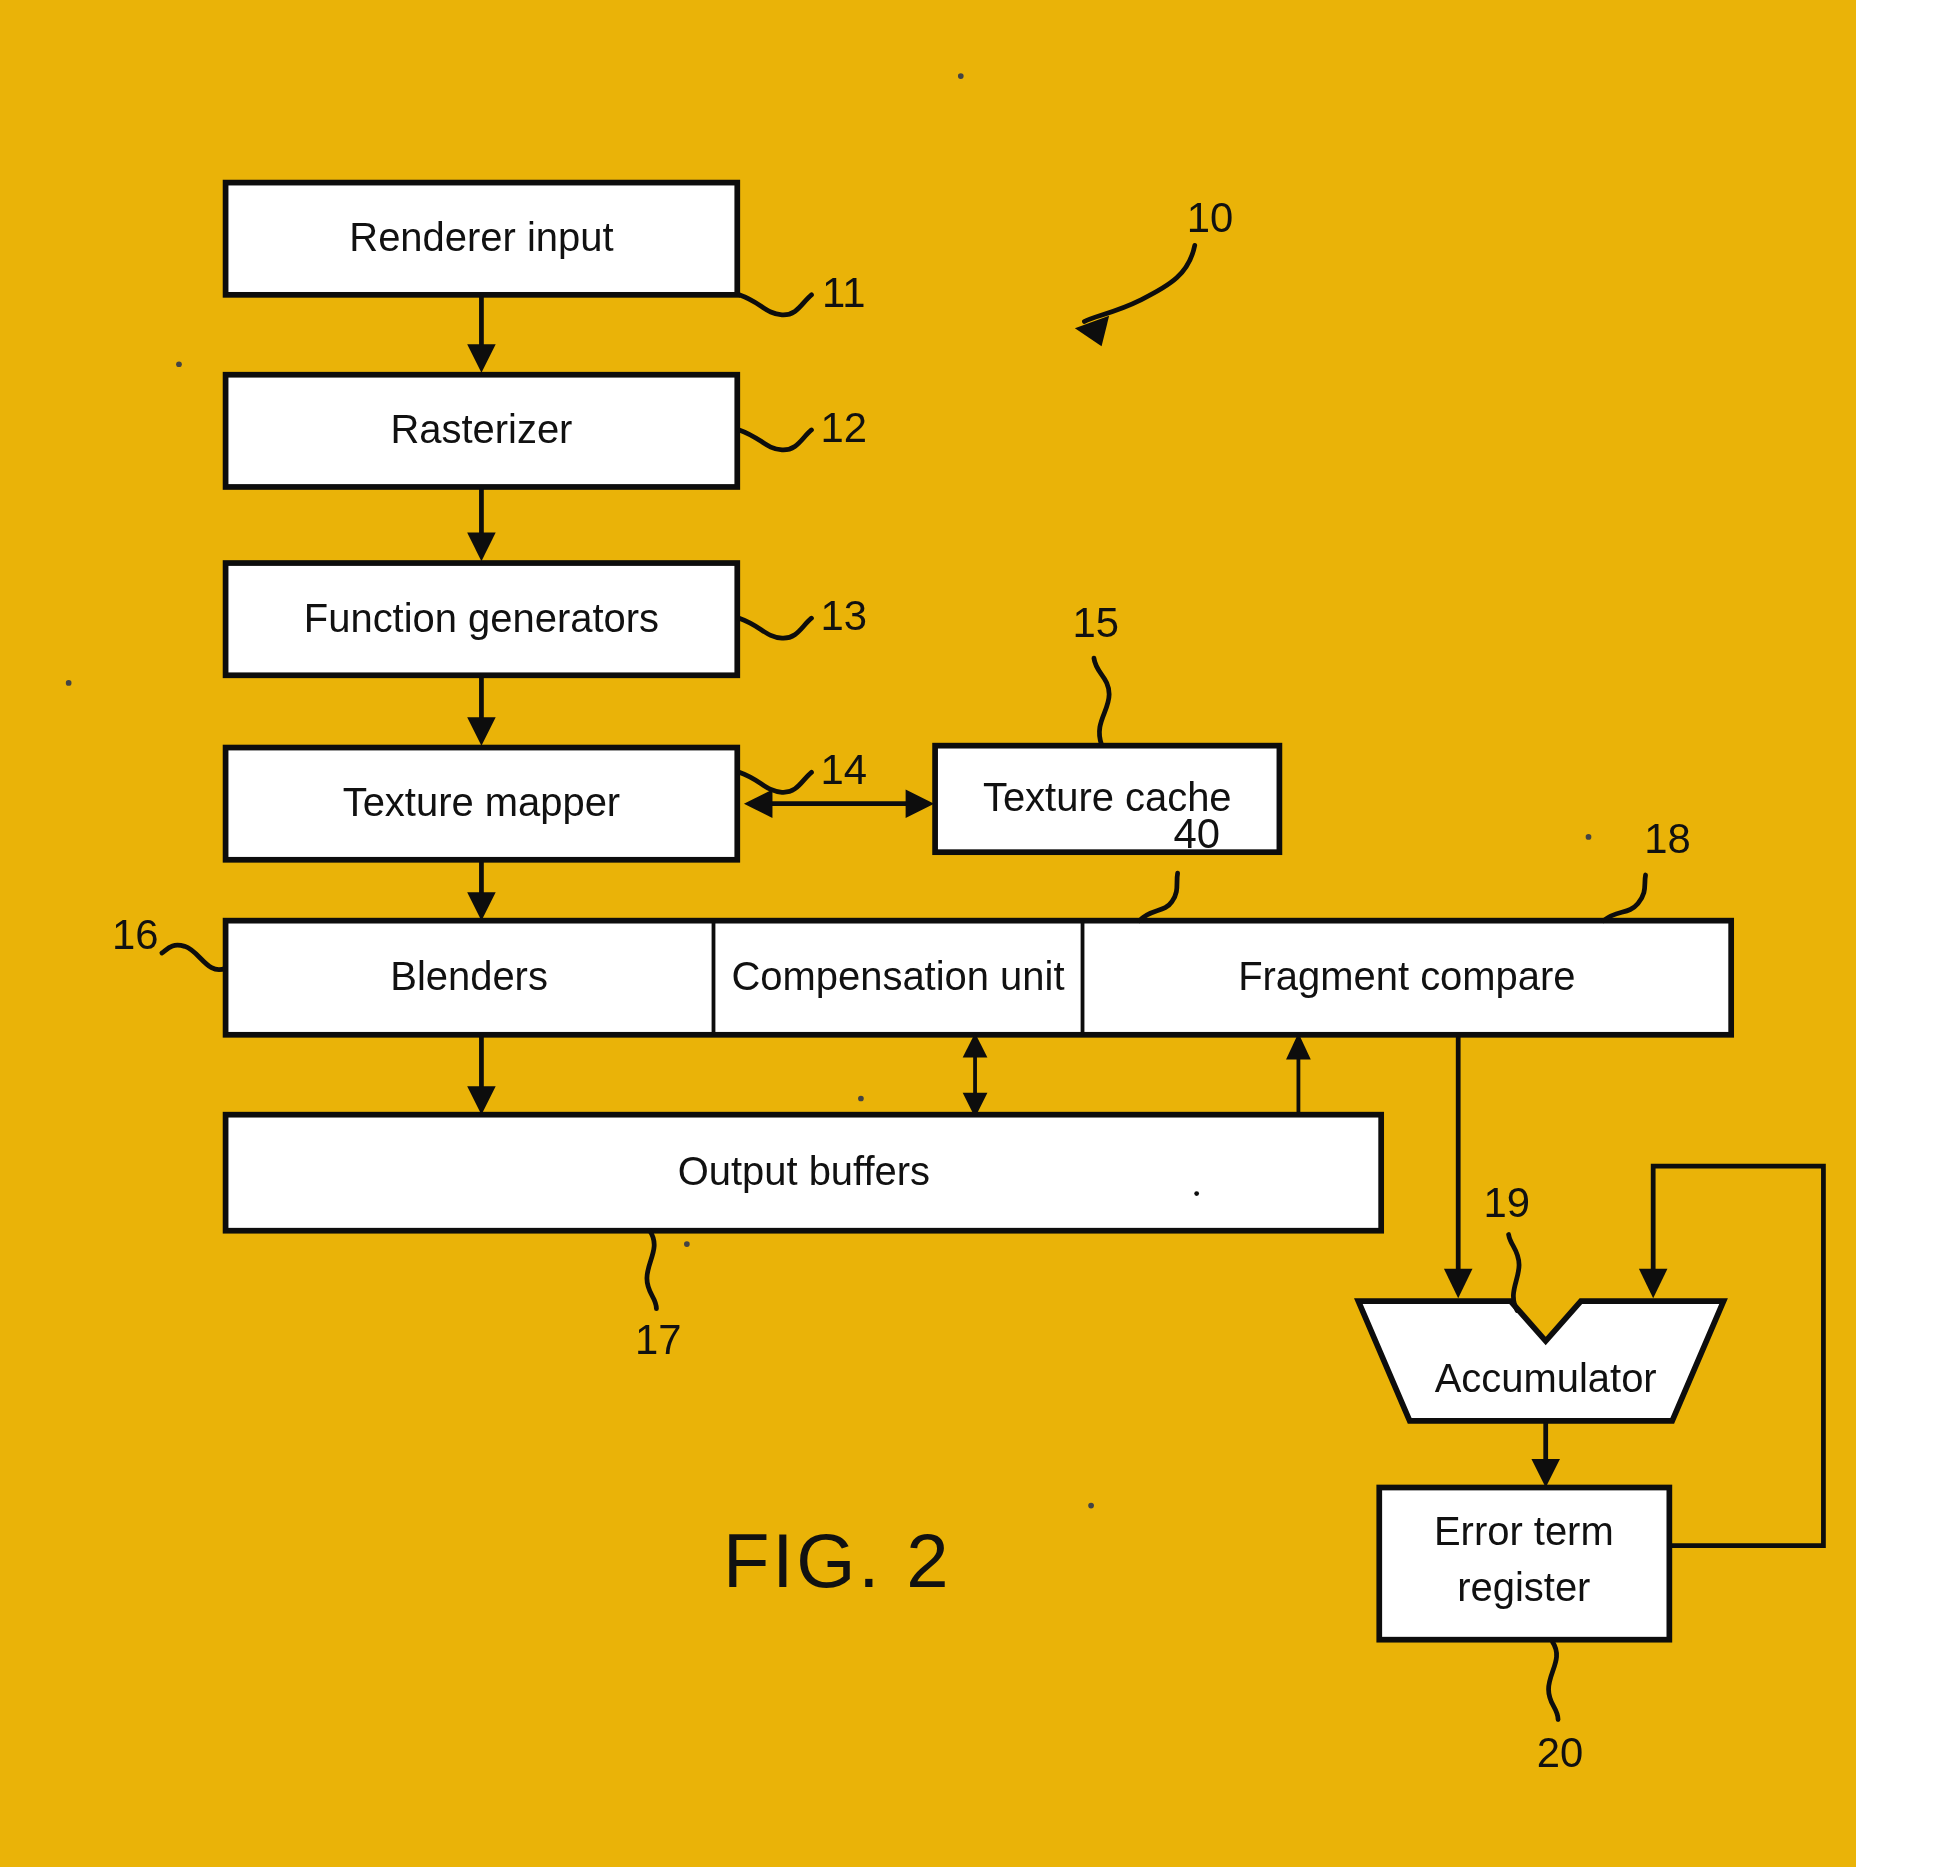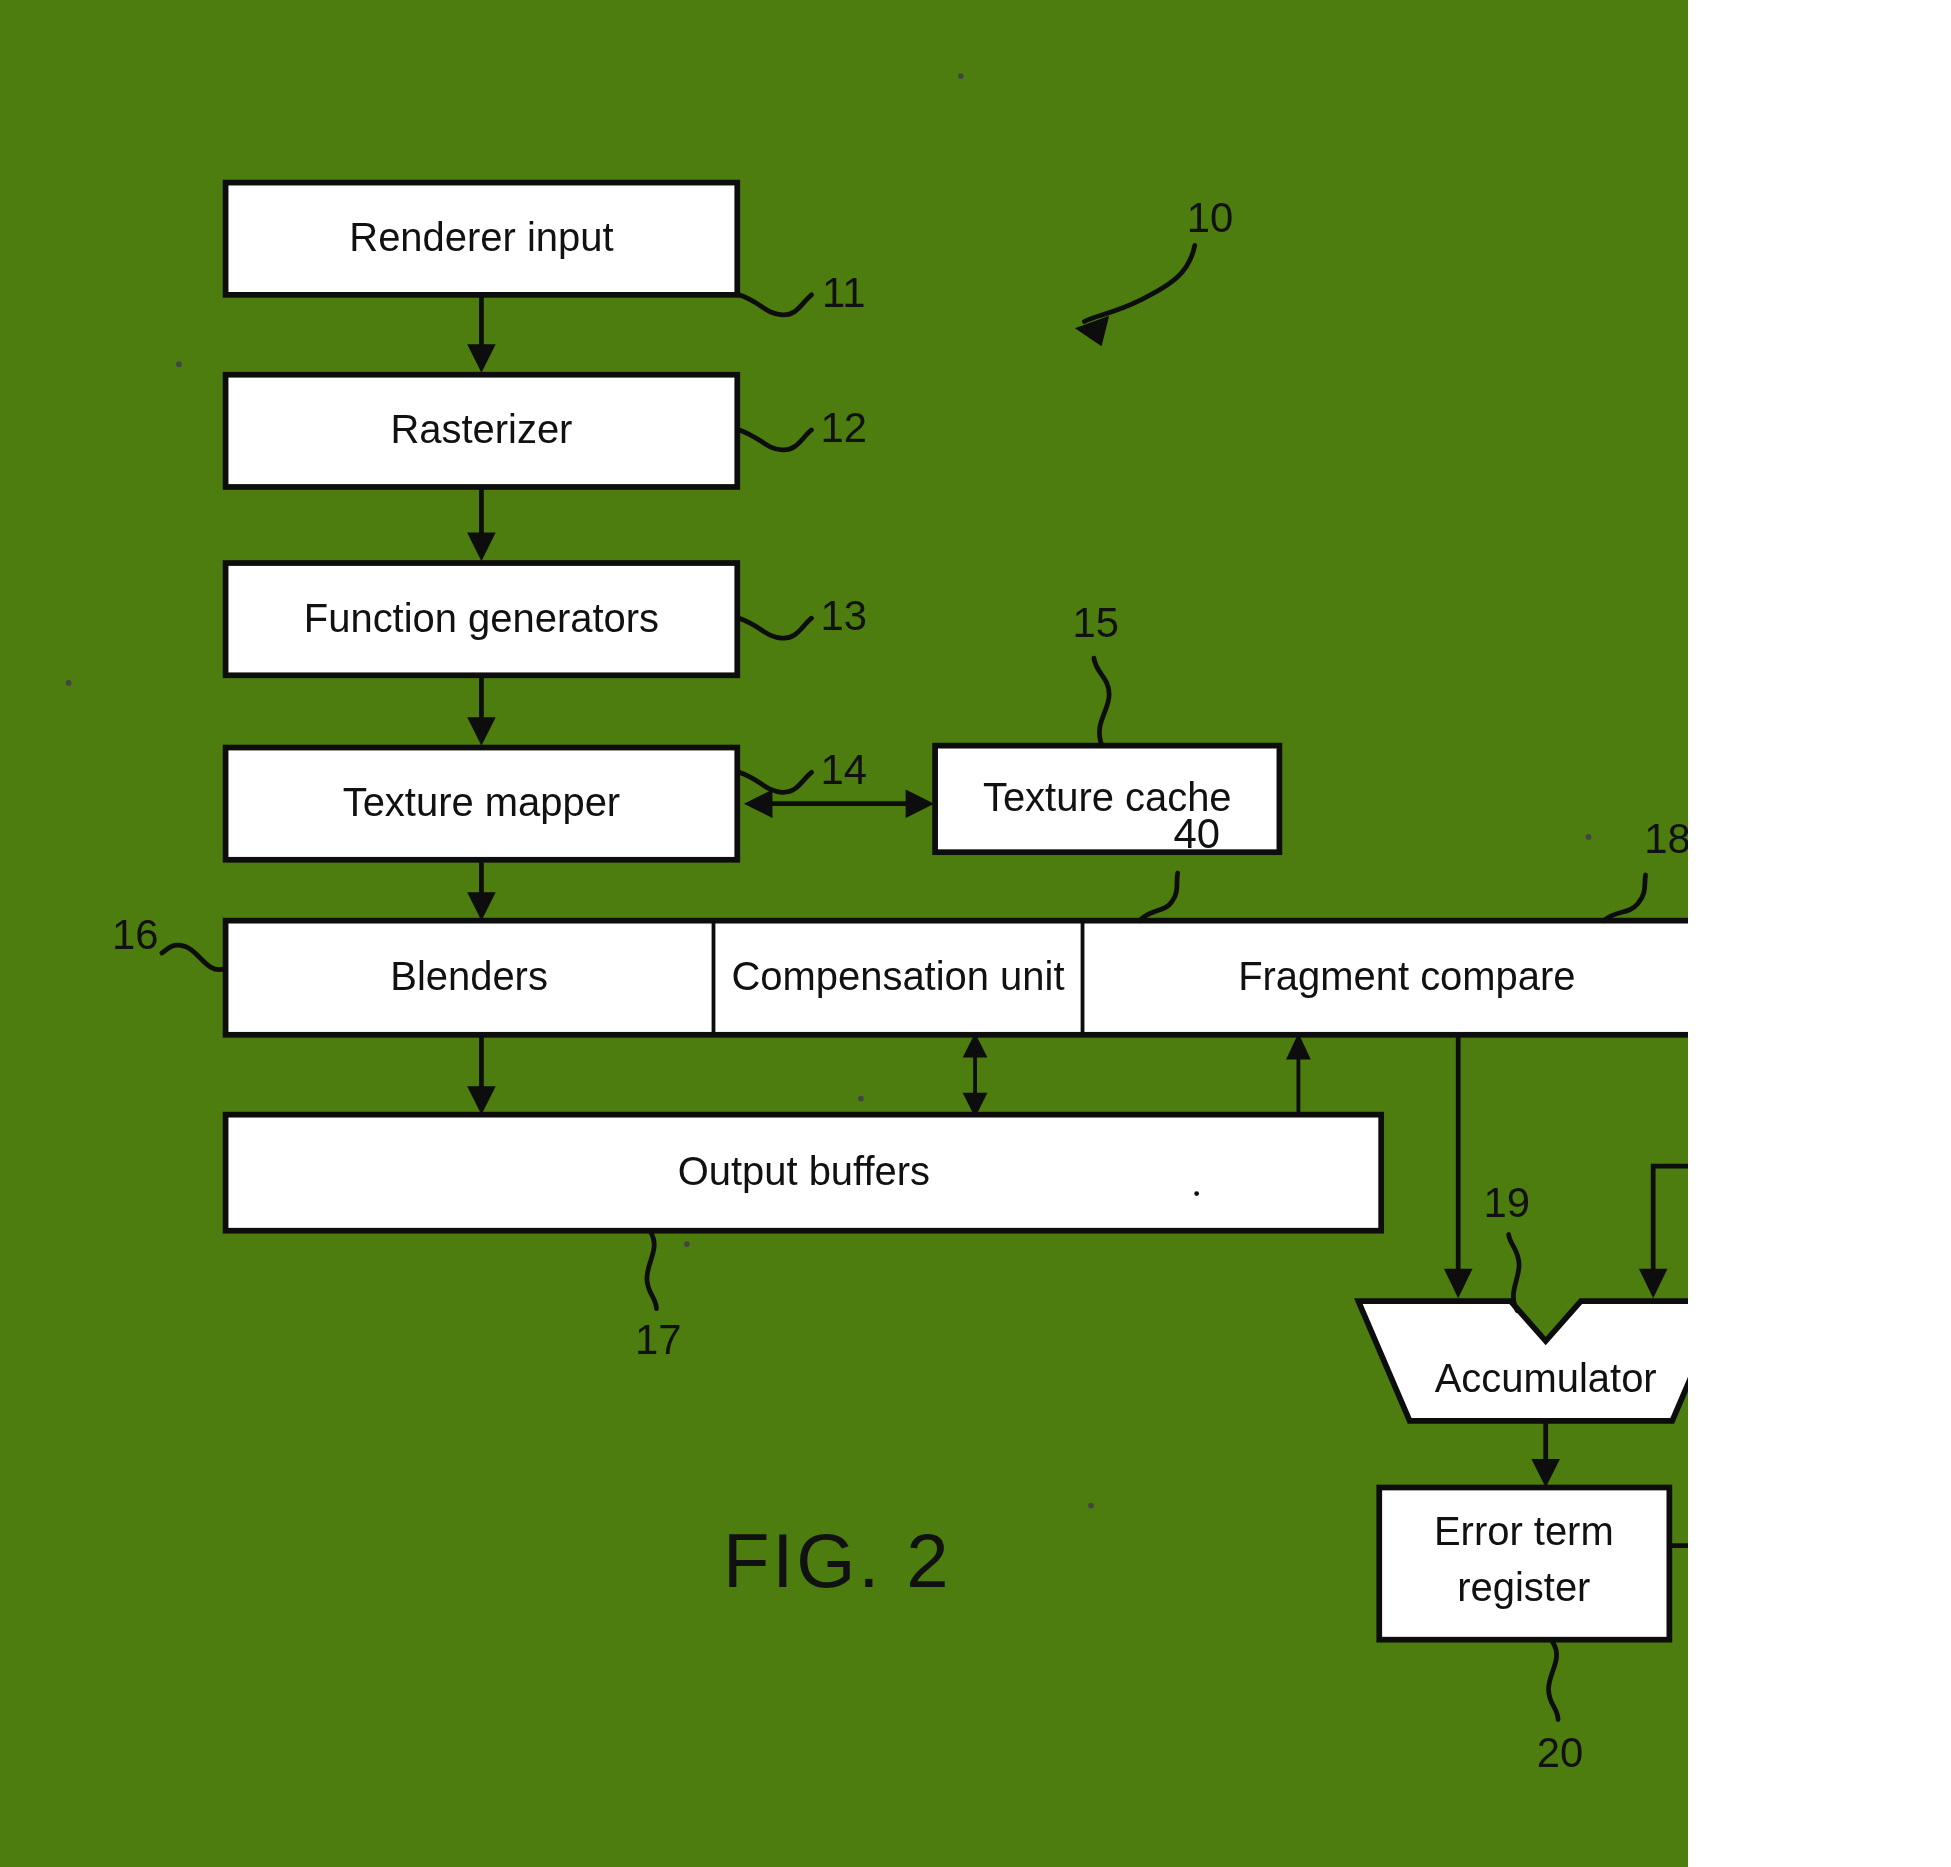--- a/index.html
+++ b/index.html
@@ -7,23 +7,23 @@
     margin: 0;
     padding: 0;
     background: #ffffff;
   }
   body {
     font-family: "Liberation Sans", sans-serif;
     color: #000000;
   }
   #figure-root {
     position: relative;
-    width: 1688px;
+    width: 1856px;
     height: 1867px;
-    background: #4d7c0f;
+    background: #eab308;
     overflow: hidden;
   }
   #figure-svg {
     position: absolute;
     left: 0;
     top: 0;
     width: 1952px;
     height: 1867px;
   }
   .blk-label {

